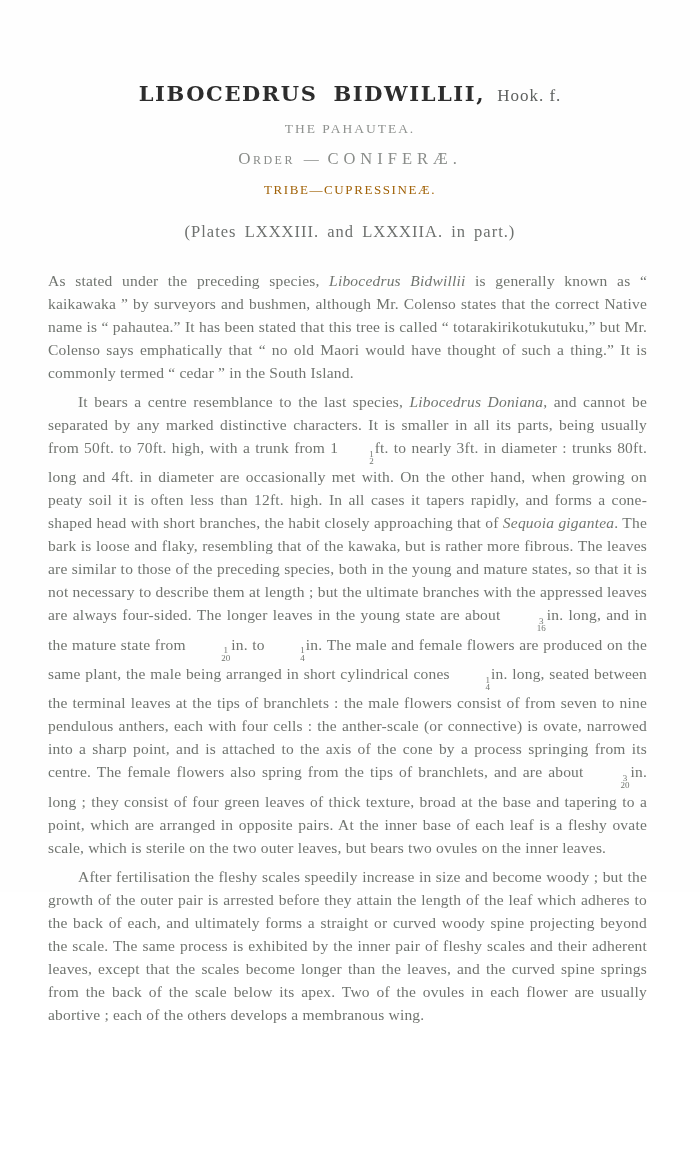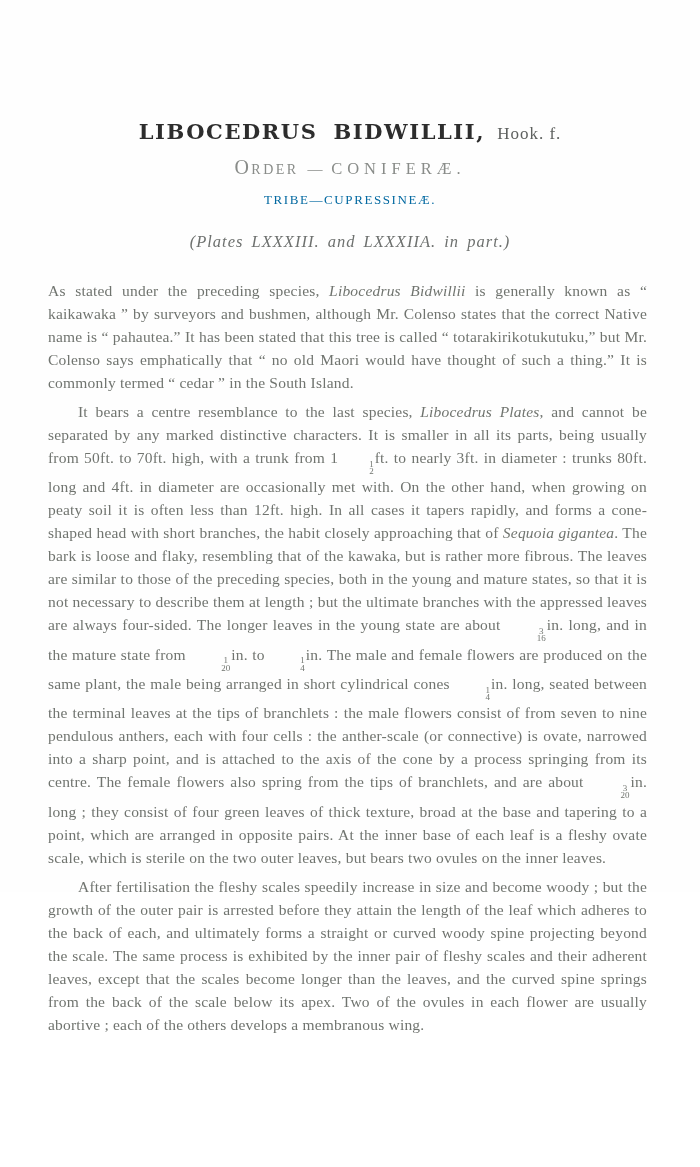--- a/index.html
+++ b/index.html
@@ -10,21 +10,21 @@
   body {
     width: 700px;
     height: 1167px;
     overflow: hidden;
     font-family: "Liberation Serif", serif;
   }
   .page {
     width: 700px;
     height: 892px;
     box-sizing: border-box;
-    padding-top: 112px;
+    padding-top: 74px;
     background: #fefefe;
   }
   header {
     text-align: center;
     color: #8d908d;
   }
   .title {
     margin: 0;
     font-weight: normal;
     line-height: 1;
@@ -51,38 +51,37 @@
     color: #8f928f;
   }
   .order-line {
     margin-top: 12px;
     font-size: 15px;
     color: #898c89;
   }
   .order-label {
     font-variant: small-caps;
     letter-spacing: 2.5px;
-    font-size: 20px;
+    font-size: 17px;
   }
   .order-dash {
     margin: 0 5px;
   }
   .order-value {
     font-size: 16.5px;
     letter-spacing: 5px;
   }
   .tribe-line {
     margin-top: 13px;
     font-size: 13px;
     letter-spacing: 1.6px;
-    color: #0369a1;
+    color: #a16207;
   }
   .plates-line {
     margin-top: 24px;
-    font-style: italic;
     font-size: 16.5px;
     letter-spacing: 1px;
     word-spacing: 3px;
     color: #6e716f;
   }
   .body-text {
     margin: 27px 50px 0 48px;
     color: #70746f;
     font-size: 15.5px;
     line-height: 23px;
@@ -113,32 +112,33 @@
 </style>
 </head>
 <body>
 
 <div class="page">
   <header>
     <h1 class="title">
       <span class="title-main">LIBOCEDRUS BIDWILLII,</span>
       <span class="title-authority">Hook. f.</span>
     </h1>
+    <div class="common-name">THE PAHAUTEA.</div>
     <div class="order-line">
       <span class="order-label">Order</span>
       <span class="order-dash">—</span>
       <span class="order-value">CONIFERÆ.</span>
     </div>
     <div class="tribe-line">TRIBE—CUPRESSINEÆ.</div>
     <div class="plates-line">(Plates LXXXIII. and LXXXIIA. in part.)</div>
   </header>
 
   <main class="body-text">
       <p class="no-indent"><span>As stated under the preceding species, </span><i>Libocedrus Bidwillii</i><span> is generally known as “ kaikawaka ” by surveyors and bushmen, although Mr. Colenso states that the correct Native name is “ pahautea.”  It has been stated that this tree is called “ totarakirikotukutuku,” but Mr. Colenso says emphatically that “ no old Maori would have thought of such a thing.”  It is commonly termed “ cedar ” in the South Island.</span></p>
-      <p><span>It bears a centre resemblance to the last species, </span><i>Libocedrus Plates</i><span>, and cannot be separated by any marked distinctive characters.  It is smaller in all its parts, being usually from 50ft. to 70ft. high, with a trunk from 1</span><span class="frac">
+      <p><span>It bears a centre resemblance to the last species, </span><i>Libocedrus Doniana</i><span>, and cannot be separated by any marked distinctive characters.  It is smaller in all its parts, being usually from 50ft. to 70ft. high, with a trunk from 1</span><span class="frac">
           <span class="num">1</span>
           <span class="den">2</span>
         </span><span>ft. to nearly 3ft. in diameter : trunks 80ft. long and 4ft. in diameter are occasionally met with.  On the other hand, when growing on peaty soil it is often less than 12ft. high.  In all cases it tapers rapidly, and forms a cone-shaped head with short branches, the habit closely approaching that of </span><i>Sequoia gigantea</i><span>.  The bark is loose and flaky, resembling that of the kawaka, but is rather more fibrous.  The leaves are similar to those of the preceding species, both in the young and mature states, so that it is not necessary to describe them at length ; but the ultimate branches with the appressed leaves are always four-sided.  The longer leaves in the young state are about </span><span class="frac">
           <span class="num">3</span>
           <span class="den">16</span>
         </span><span>in. long, and in the mature state from </span><span class="frac">
           <span class="num">1</span>
           <span class="den">20</span>
         </span><span>in. to </span><span class="frac">
           <span class="num">1</span>

